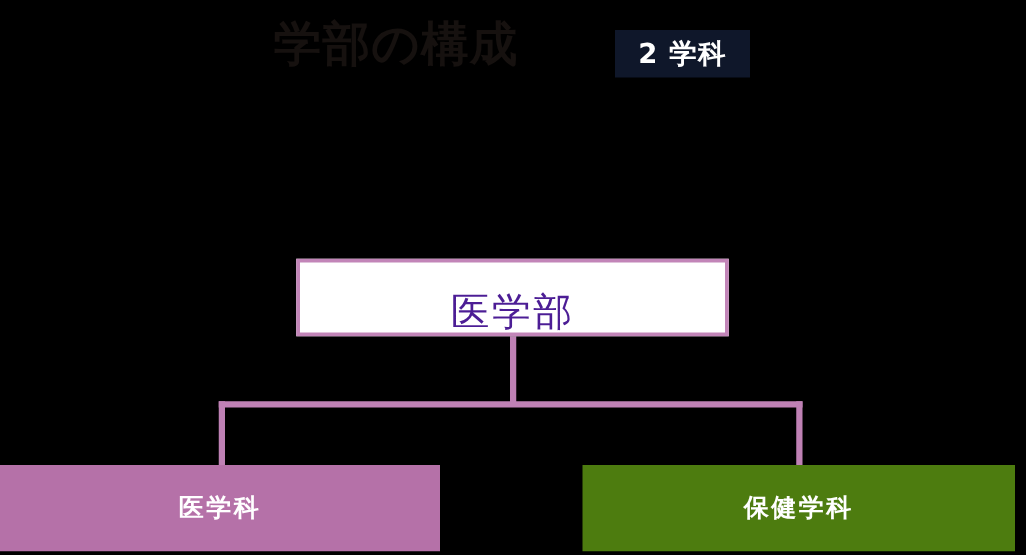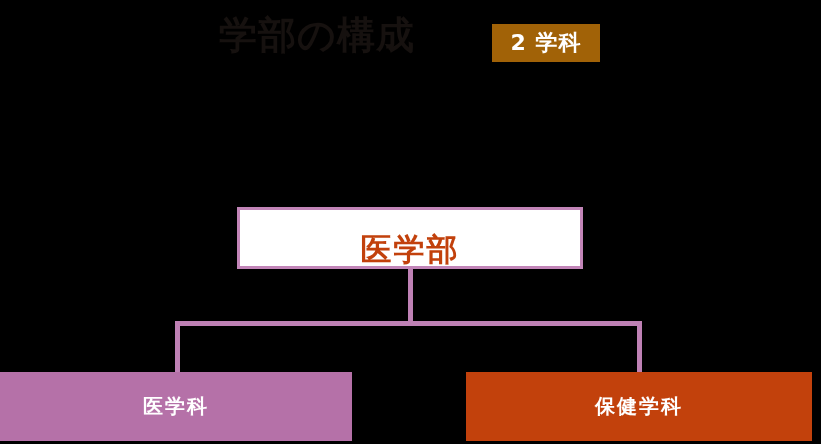--- a/index.html
+++ b/index.html
@@ -29,21 +29,21 @@
     color: #16110f;
     line-height: 1.2;
     white-space: nowrap;
   }
   .count-badge {
     position: absolute;
     left: 492px;
     top: 24px;
     width: 108px;
     height: 38px;
-    background: #a16207;
+    background: #0f172a;
     color: #ffffff;
     font-size: 22px;
     font-weight: 700;
     display: flex;
     align-items: center;
     justify-content: center;
     letter-spacing: 1px;
     white-space: nowrap;
   }
 
@@ -63,23 +63,23 @@
     width: 346px;
     height: 62px;
     box-sizing: border-box;
     background: #ffffff;
     border: 3px solid #c285b8;
     display: flex;
     align-items: center;
     justify-content: center;
   }
   .node-root .node-label {
-    color: #c2410c;
+    color: #4c1d95;
     font-size: 31px;
-    font-weight: 700;
+    font-weight: 400;
     letter-spacing: 2px;
     white-space: nowrap;
     margin-top: 24px;
   }
 
   .node-child {
     position: absolute;
     top: 372px;
     height: 69px;
     box-sizing: border-box;
@@ -95,21 +95,21 @@
     white-space: nowrap;
   }
   .node-child-left {
     left: 0px;
     width: 352px;
     background: #b571a8;
   }
   .node-child-right {
     left: 466px;
     width: 346px;
-    background: #c2410c;
+    background: #4d7c0f;
   }
 
   
   .conn {
     position: absolute;
     background: #bf81b5;
   }
   .conn-stem {
     left: 408px;
     top: 269px;

